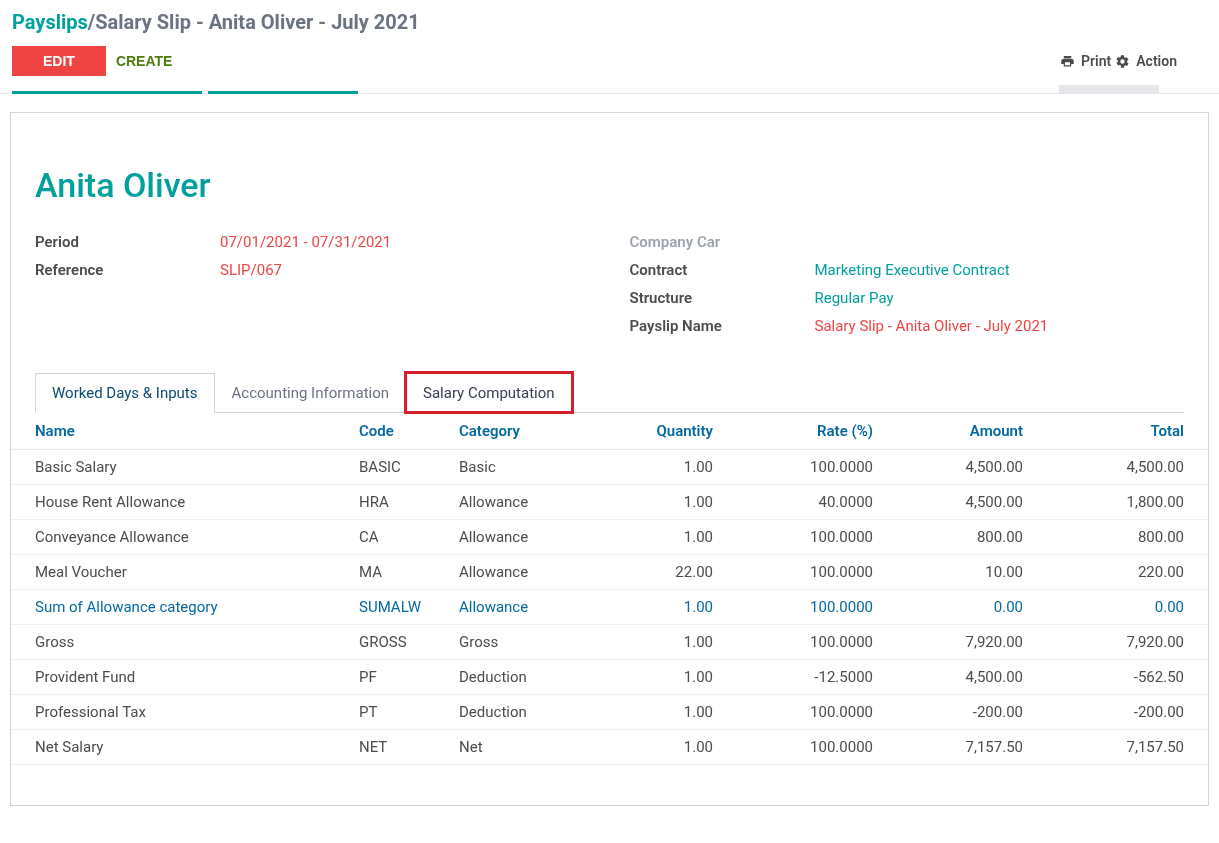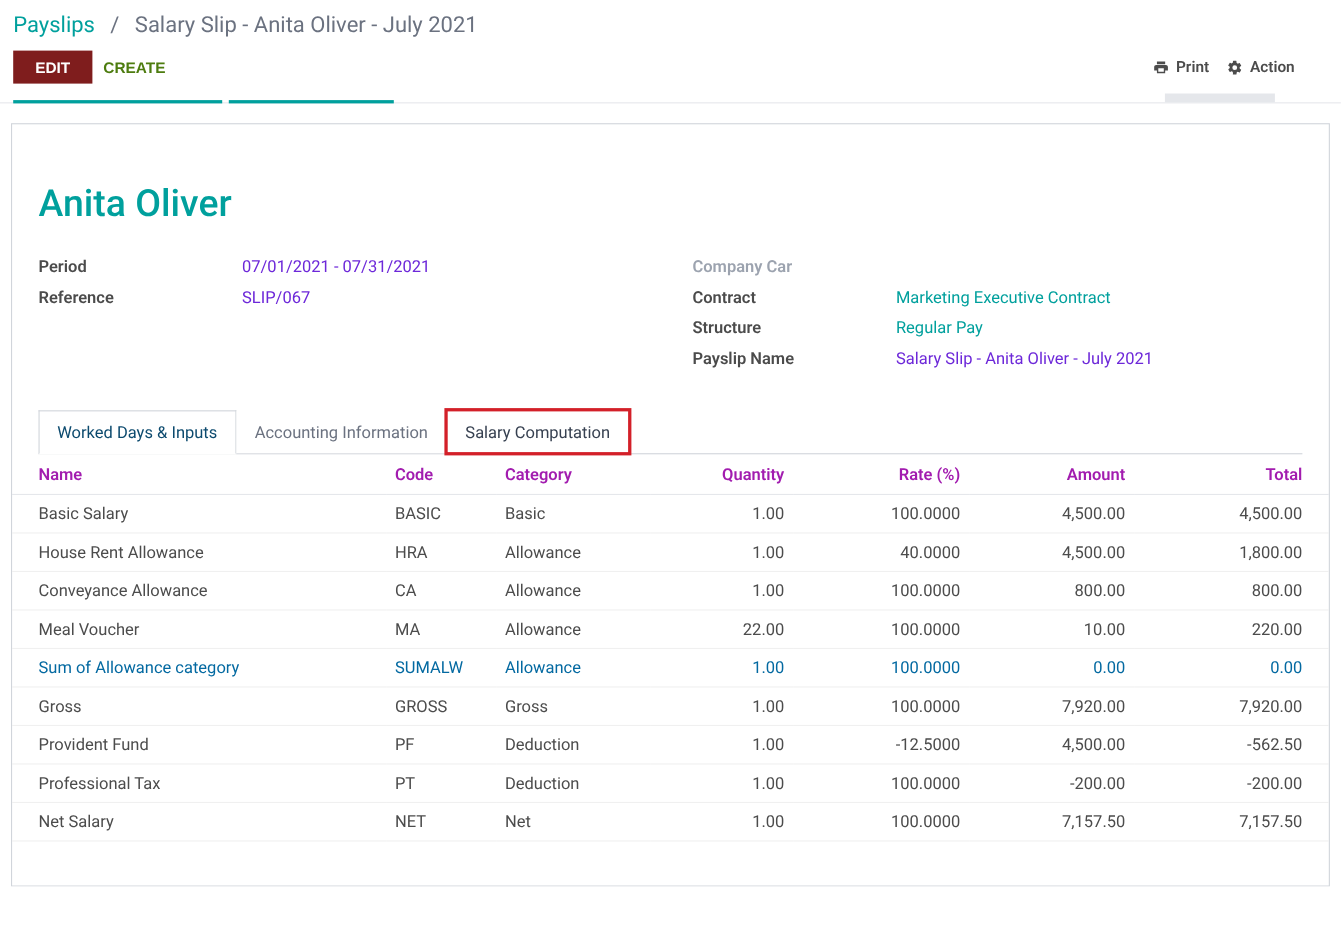--- a/index.html
+++ b/index.html
@@ -8,61 +8,61 @@
     font-size: 14px;
     color: #374151;
     background: #ffffff;
     width: 1219px;
   }
   .topbar {
     padding: 10px 12px 0 12px;
   }
   .breadcrumb {
     font-size: 20px;
-    font-weight: 400;
+    font-weight: 700;
     display: flex;
     align-items: flex-end;
-    gap: 14px;
+    gap: 0;
     margin-bottom: 12px;
   }
   .breadcrumb .crumb-link {
     color: #00A09D;
     cursor: pointer;
   }
   .breadcrumb .sep {
     color: #6B7280;
   }
   .breadcrumb .crumb-current {
     color: #6B7280;
   }
   .action-row {
     display: flex;
     justify-content: space-between;
     align-items: center;
     margin-bottom: 12px;
   }
   .left-actions { display: flex; gap: 10px; align-items: center;}
   .btn-edit {
-    background: #7f1d1d;
+    background: #ef4444;
     color: #fff;
     border: none;
-    padding: 7px 20px;
+    padding: 7px 31px;
     font-size: 14px;
     font-weight: 600;
     cursor: pointer;
   }
   .btn-create {
     background: none;
     border: none;
     color: #4d7c0f;
     font-size: 14px;
     font-weight: 600;
     cursor: pointer;
   }
-  .right-actions { display: flex; gap: 16px; align-items: center; padding-right: 30px;}
+  .right-actions { display: flex; gap: 4px; align-items: center; padding-right: 30px;}
   .right-action {
     color: #4C4C4C;
     font-weight: 600;
     display: flex;
     align-items: center;
     gap: 6px;
     cursor: pointer;
   }
   .status-strip {
     height: 6px;
@@ -109,21 +109,21 @@
     display: flex;
     margin-bottom: 10px;
     font-size: 15px;
   }
   .info-label {
     width: 185px;
     font-weight: 600;
     color: #4B4B4B;
   }
   .info-label.muted { color: #9CA3AF; }
-  .info-value { color: #6d28d9; }
+  .info-value { color: #ef4444; }
   .info-value.link { color: #00A09D; cursor: pointer; }
 
   .tabs {
     display: flex;
     border-bottom: 1px solid #D1D5DB;
   }
   .tab {
     padding: 10px 16px;
     border: 1px solid transparent;
     border-bottom: none;
@@ -147,21 +147,21 @@
 
   table.data {
     width: 100%;
     border-collapse: collapse;
     margin: 0;
     font-size: 15px;
   }
   table.data th {
     text-align: left;
     font-weight: 600;
-    color: #a21caf;
+    color: #0369a1;
     padding: 9px 8px;
     border-bottom: 1px solid #E5E7EB;
   }
   table.data th.num, table.data td.num { text-align: right; }
   table.data td {
     padding: 8px 8px;
     border-bottom: 1px solid #F0F0F0;
     color: #4C4C4C;
   }
   tr.link-row td { color: #0369a1; }

